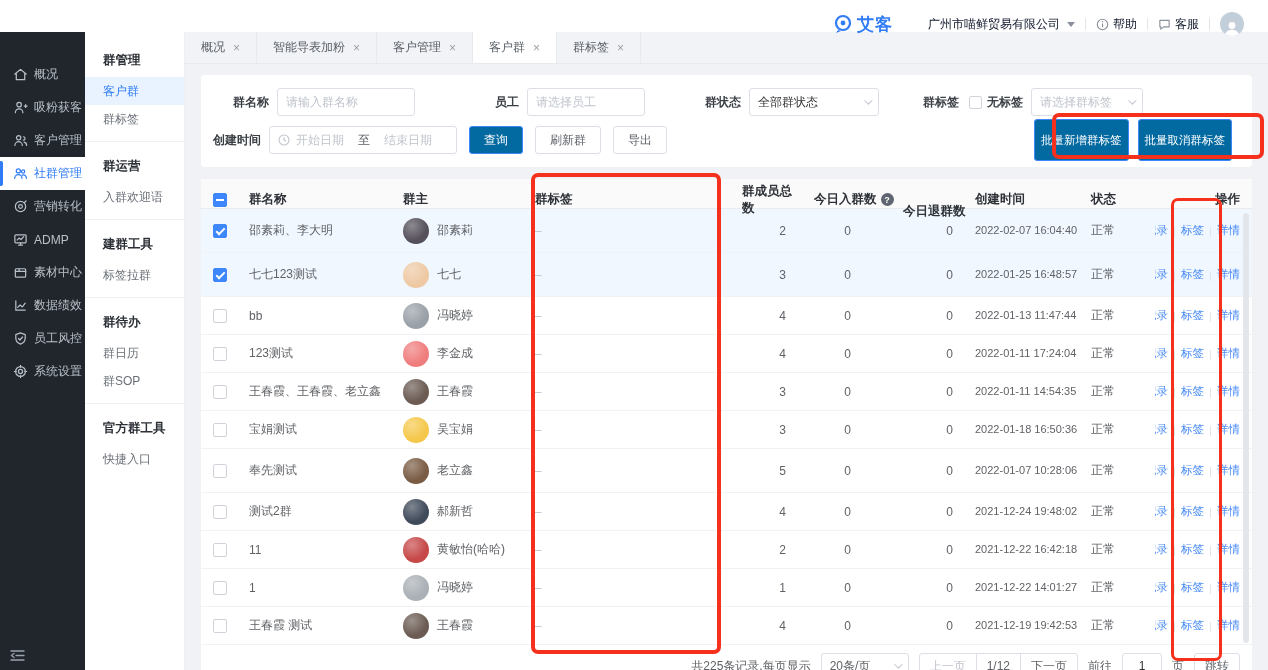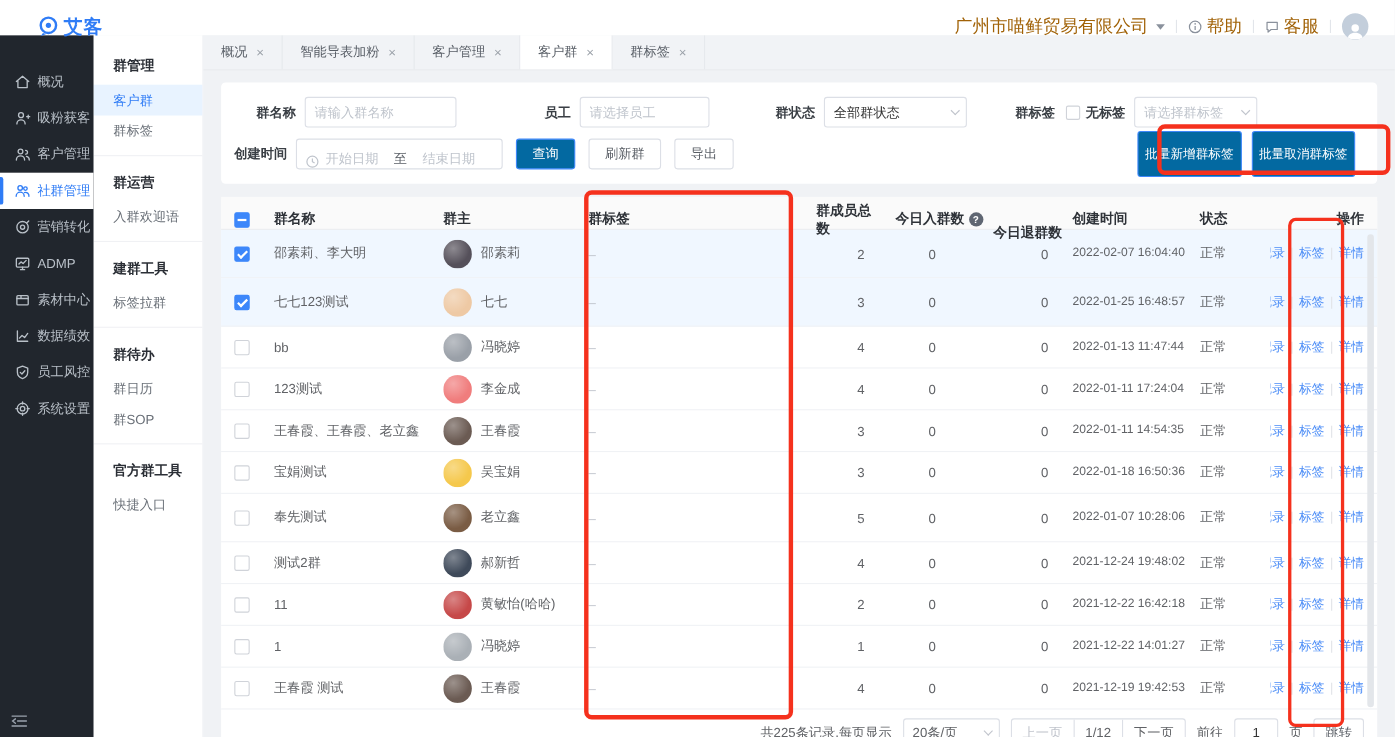--- a/index.html
+++ b/index.html
@@ -1,23 +1,23 @@
 <!DOCTYPE html>
 <html><head>
 <meta charset="utf-8">
 <style>
   * { box-sizing: border-box; margin: 0; padding: 0; }
   html,body { width:1268px; height:670px; overflow:hidden; }
   body { font-family:"Liberation Sans","DejaVu Sans",sans-serif; font-size:12px; color:#333; background:#f0f2f5; position:relative; }
 
   
-  .topbar { height:32px; background:#fff; display:flex; align-items:center; justify-content:space-between; padding:16px 24px 0 34px; position:relative; z-index:5; }
+  .topbar { height:32px; background:#fff; display:flex; align-items:center; justify-content:flex-end; padding:16px 24px 0 34px; position:relative; z-index:5;gap:35px; }
   .logo { display:flex; align-items:center; gap:4px; }
   .logo-text { color:#2f7cf6; font-size:17px; font-weight:bold; letter-spacing:1px; }
-  .topbar-right { display:flex; align-items:center; gap:10px; color:#a16207; font-size:16px; }
+  .topbar-right { display:flex; align-items:center; gap:10px; color:#0f172a; font-size:12px; }
   .tb-item { display:flex; align-items:center; gap:4px; cursor:pointer; }
   .tb-divider { width:1px; height:12px; background:#e2e5ea; }
   .caret-down { width:0; height:0; border-left:4px solid transparent; border-right:4px solid transparent; border-top:5px solid #8a919c; margin-left:3px; }
   .avatar-top { width:24px; height:24px; border-radius:50%; background:#c3cedb; display:flex; align-items:flex-end; justify-content:center; overflow:hidden; }
 
   
   .body-row { display:flex; height:638px; }
 
   
   .sidebar { width:85px; background:#21262d; display:flex; flex-direction:column; padding-top:26px; position:relative; flex-shrink:0; }
@@ -47,21 +47,21 @@
   .filter-card { background:#fff; border-radius:4px; padding:13px 20px 13px 12px; }
   .f-row { display:flex; align-items:center; height:28px; }
   .f-row + .f-row { margin-top:10px; }
   .f-label { color:#3a3f45; font-weight:bold; margin-right:8px; white-space:nowrap; }
   .f-input { height:28px; border:1px solid #dcdfe6; border-radius:3px; padding:0 8px; font-size:12px; color:#333; background:#fff; display:flex; align-items:center; }
   input.f-input::placeholder { color:#bfc4cc; }
   .placeholder { color:#bfc4cc; }
   .sel { display:flex; align-items:center; justify-content:space-between; cursor:pointer; }
   .chev { width:6px; height:6px; border-right:1px solid #c0c4cc; border-bottom:1px solid #c0c4cc; transform:rotate(45deg) translateY(-2px); margin-left:6px; flex-shrink:0; }
   .cbx { width:13px; height:13px; border:1px solid #d0d3d9; border-radius:2px; background:#fff; margin:0 5px 0 2px; cursor:pointer; flex-shrink:0; }
-  .daterange { width:188px; display:flex; align-items:flex-end; gap:6px; color:#bfc4cc; }
+  .daterange { width:188px; display:flex; align-items:center; gap:6px; color:#bfc4cc; }
   .btn { height:28px; padding:0 14px; border-radius:3px; border:1px solid #dcdfe6; background:#fff; color:#5a5f66; font-size:12px; cursor:pointer; display:inline-flex; align-items:center; justify-content:center; }
   .btn.primary { background:#0369a1; border-color:#3d87fa; color:#fff; }
   .batch-group { margin-left:auto; display:flex; gap:9px; }
   .batch-group .btn { font-size:11.5px; padding:0 6px; height:42px; }
 
   
   .table-card { background:#fff; border-radius:4px; margin-top:12px; position:relative; padding-bottom:4px; }
   .trow { display:grid; grid-template-columns:36px 154px 132px 185px 80px 95px 80px 116px 64px 1fr; align-items:center; padding:0 12px; }
   .thead { height:30px; background:#fafafa; border-bottom:1px solid #e9ebef; font-weight:bold; color:#2e3238; font-size:12.5px; }
   .tbody .trow { height:38px; border-bottom:1px solid #f0f2f5; color:#606266; }

